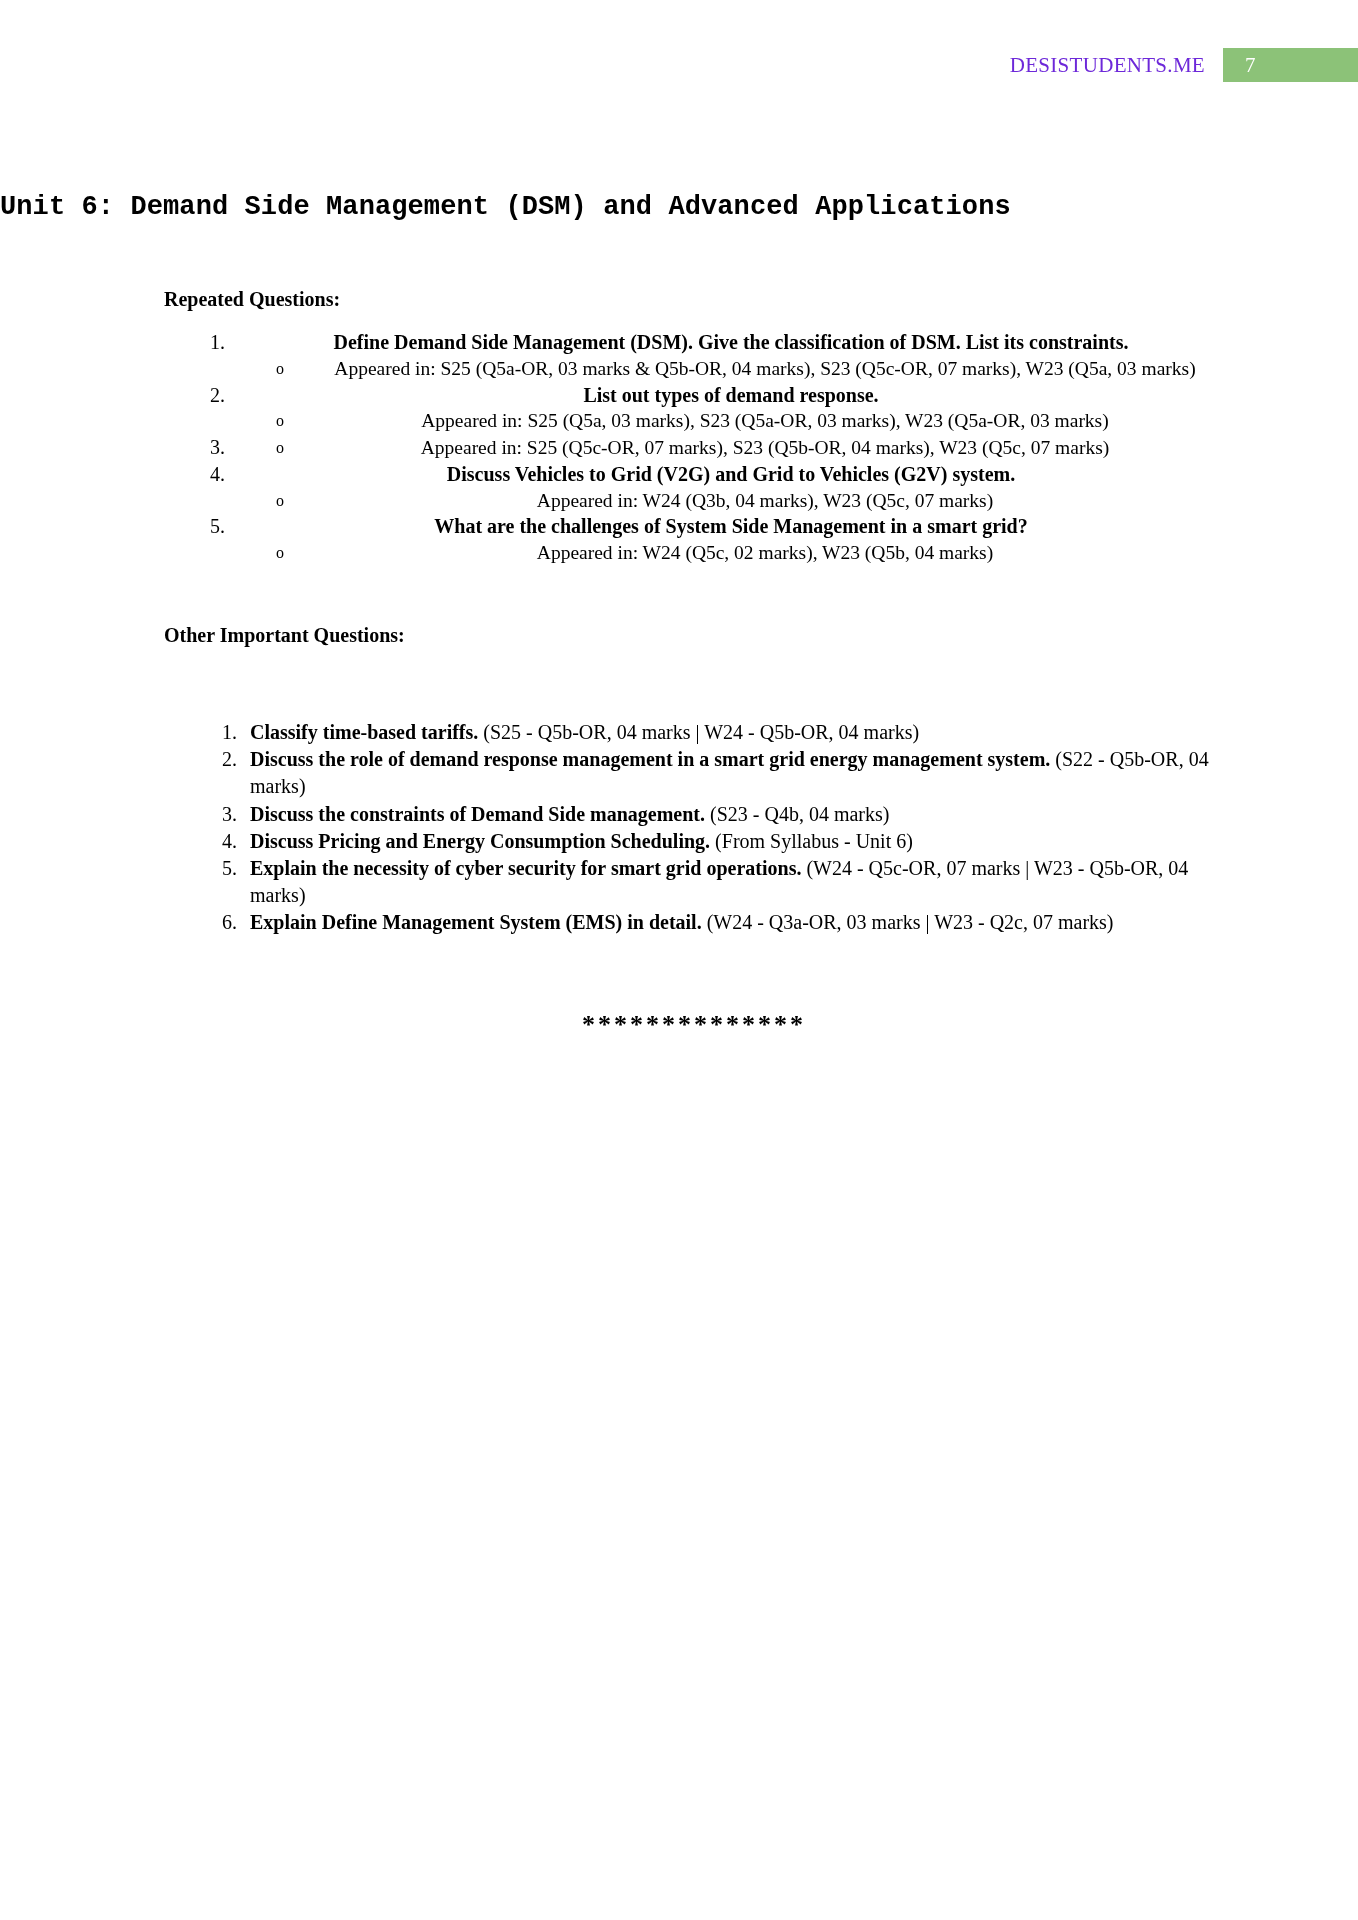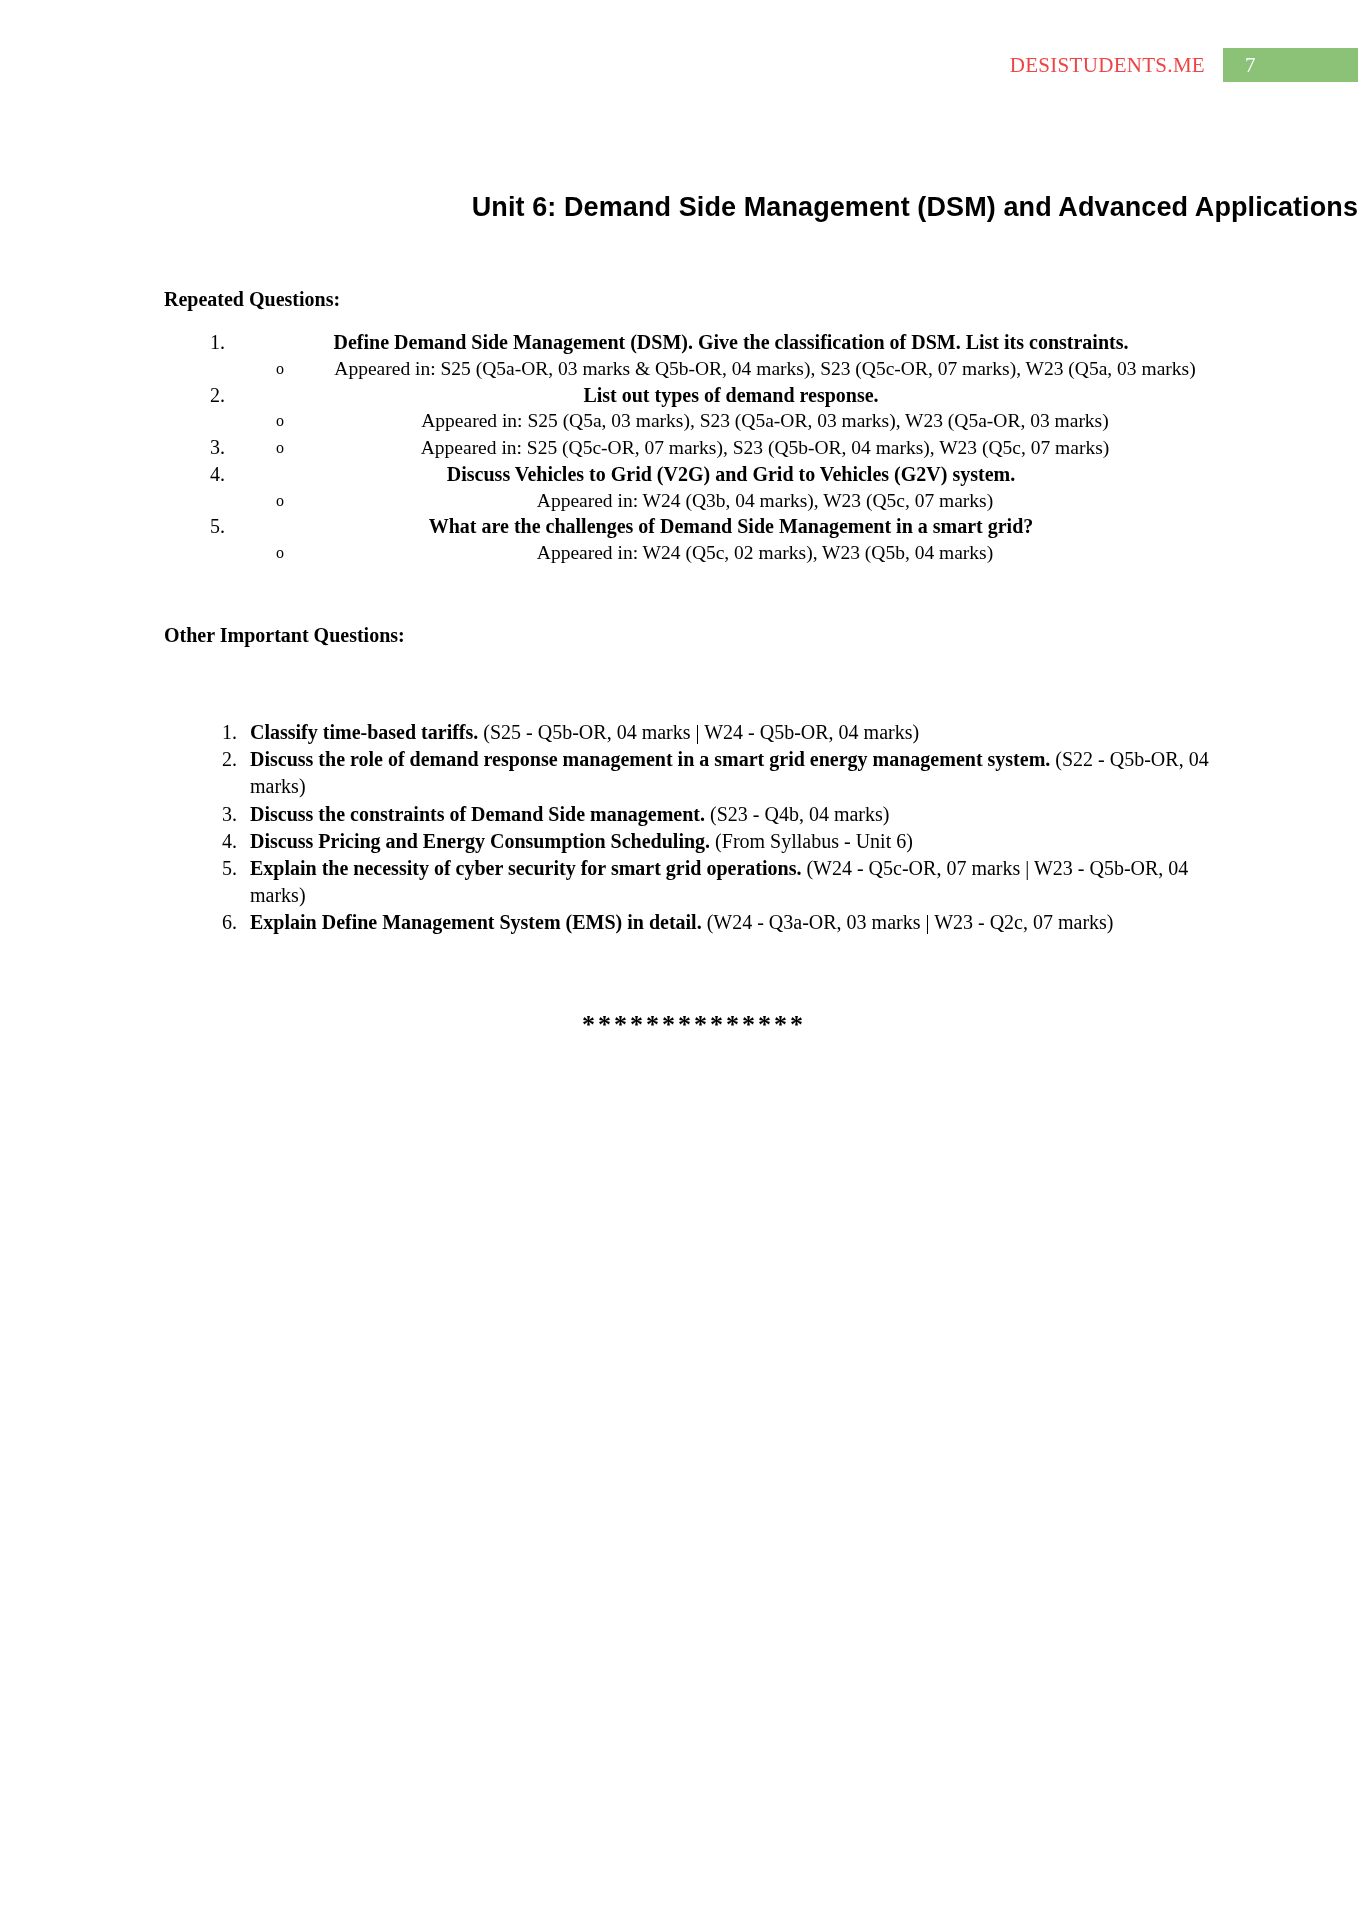--- a/index.html
+++ b/index.html
@@ -28,21 +28,21 @@
     top: 48px;
     right: 0;
     display: flex;
     align-items: stretch;
     height: 34px;
   }
   .header-site {
     font-family: "Liberation Serif", serif;
     font-size: 21px;
     letter-spacing: 0.3px;
-    color: #ef4444;
+    color: #6d28d9;
     padding-right: 18px;
     display: flex;
     align-items: center;
     font-variant: small-caps;
   }
   .header-page-box {
     background: #8cc278;
     width: 135px;
     display: flex;
     align-items: center;
@@ -55,25 +55,25 @@
     font-size: 21px;
     font-family: "Liberation Serif", serif;
   }
 
   
   .doc-title {
     position: absolute;
     top: 192px;
     left: 0;
     width: 1358px;
-    text-align: right;
+    text-align: left;
     font-size: 27px;
     font-weight: bold;
     letter-spacing: 0.1px;
-    font-family: Liberation Sans, sans-serif;
+    font-family: Liberation Mono, monospace;
   }
 
   
   .content {
     position: absolute;
     top: 288px;
     left: 164px;
     width: 1060px;
   }
 
@@ -195,21 +195,21 @@
       <li>
         <span class="q-text">Discuss Vehicles to Grid (V2G) and Grid to Vehicles (G2V) system.</span>
         <ul class="sublist">
           <li>
             <span class="circ">o</span>
             <span>Appeared in: W24 (Q3b, 04 marks), W23 (Q5c, 07 marks)</span>
           </li>
         </ul>
       </li>
       <li>
-        <span class="q-text">What are the challenges of Demand Side Management in a smart grid?</span>
+        <span class="q-text">What are the challenges of System Side Management in a smart grid?</span>
         <ul class="sublist">
           <li>
             <span class="circ">o</span>
             <span>Appeared in: W24 (Q5c, 02 marks), W23 (Q5b, 04 marks)</span>
           </li>
         </ul>
       </li>
     </ol>
 
     <div class="spacer-big"></div>

